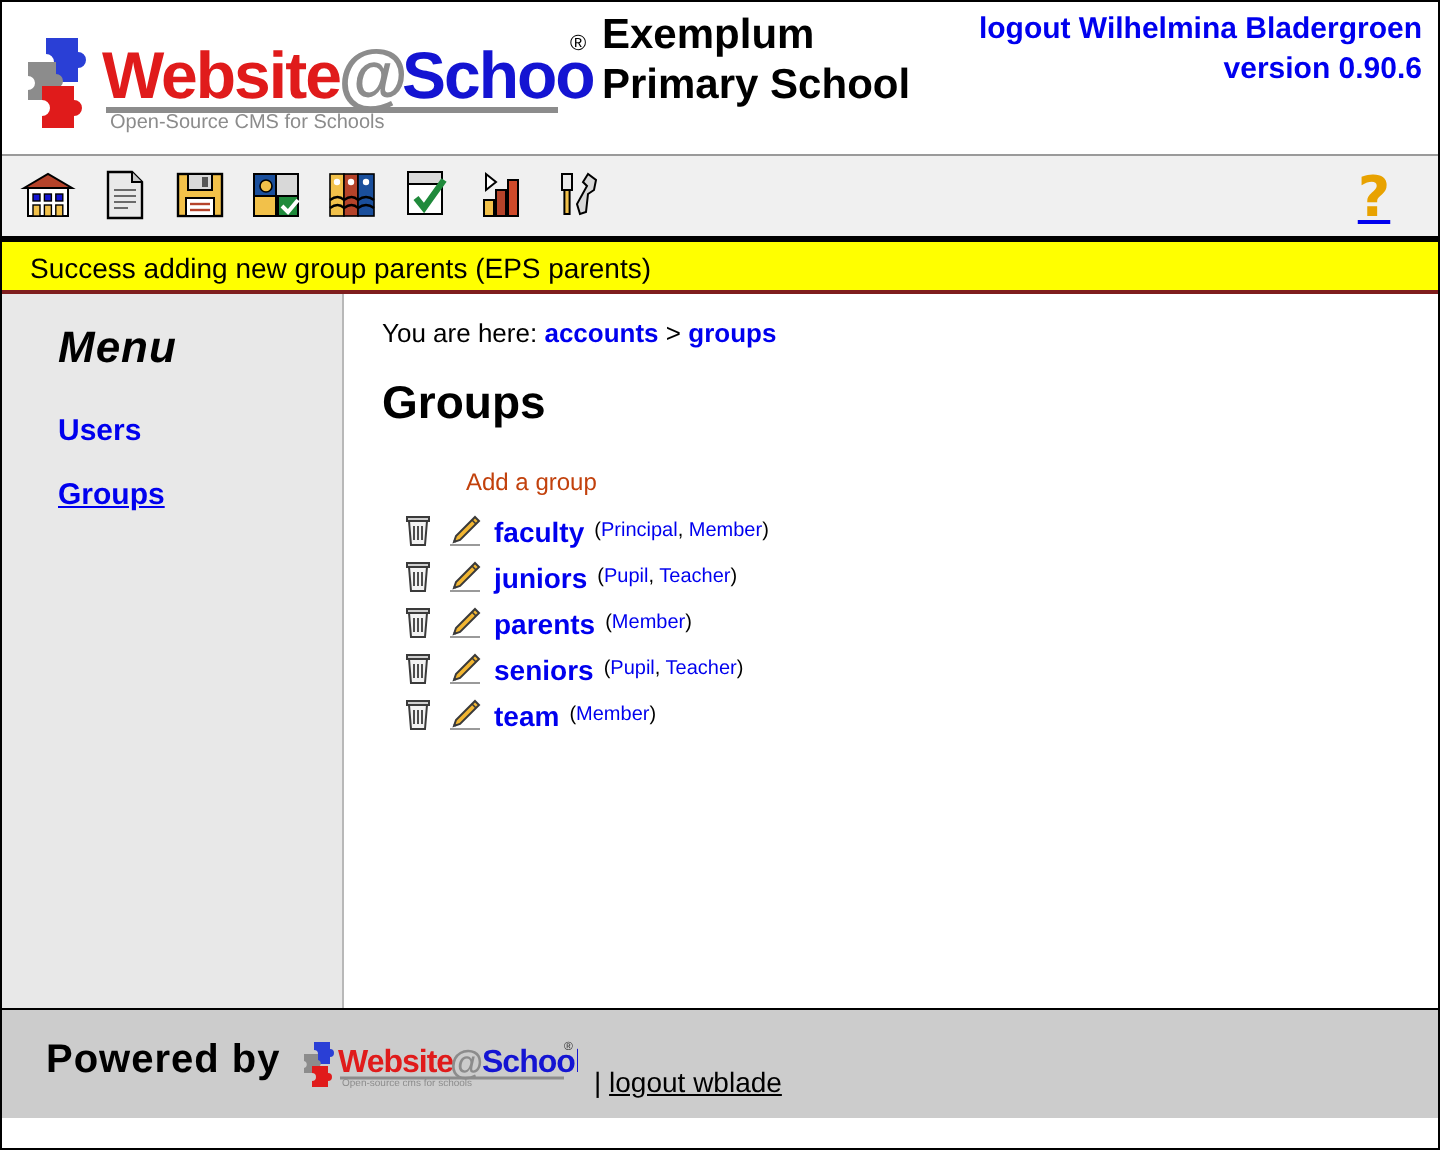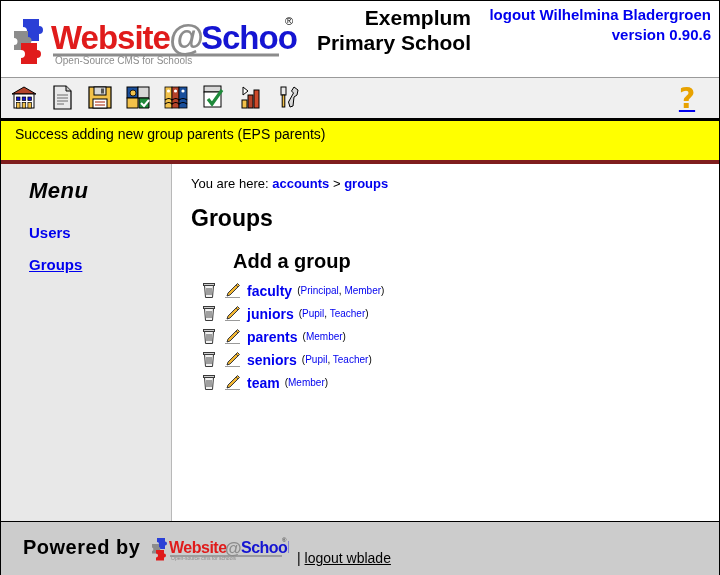--- a/index.html
+++ b/index.html
@@ -36,21 +36,21 @@
     left: 8px;
     top: 8px;
     width: 290px;
     height: 60px;
   }
   .school-title {
     position: absolute;
     left: 300px;
     top: 4px;
     width: 170px;
-    text-align: right;
+    text-align: left;
     font-weight: bold;
     font-size: 21px;
     line-height: 25px;
     color: #000000;
   }
   .header-right {
     position: absolute;
     right: 8px;
     top: 4px;
     text-align: right;
@@ -102,26 +102,26 @@
     font-weight: bold;
     font-size: 28px;
     line-height: 30px;
     color: #e8a200;
     text-align: center;
   }
 
   
   .msgbar {
     background: #ffff00;
-    height: 43px;
+    height: 26px;
     line-height: 26px;
     padding: 0 0 0 14px;
     font-size: 14px;
     color: #000000;
-    border-bottom: 4px solid #7f1d1d;
+    border-bottom: 2px solid #7f1d1d;
     box-sizing: border-box;
   }
 
   
   .body-area {
     position: relative;
     height: 357px;
     background: #ffffff;
   }
   .sidebar {
@@ -182,23 +182,23 @@
     font-size: 23px;
     font-weight: bold;
     color: #000000;
   }
 
   .group-list {
     margin: 18px 0 0 18px;
   }
   .add-link {
     margin: 0 0 6px 42px;
-    font-size: 20px;
-    font-weight: bold;
-    color: #000000;
+    font-size: 12px;
+    font-weight: normal;
+    color: #c2410c;
     text-decoration: none;
     display: inline-block;
   }
   .grow {
     display: flex;
     align-items: center;
     height: 23px;
     margin-left: 10px;
   }
   .icon-btn {

